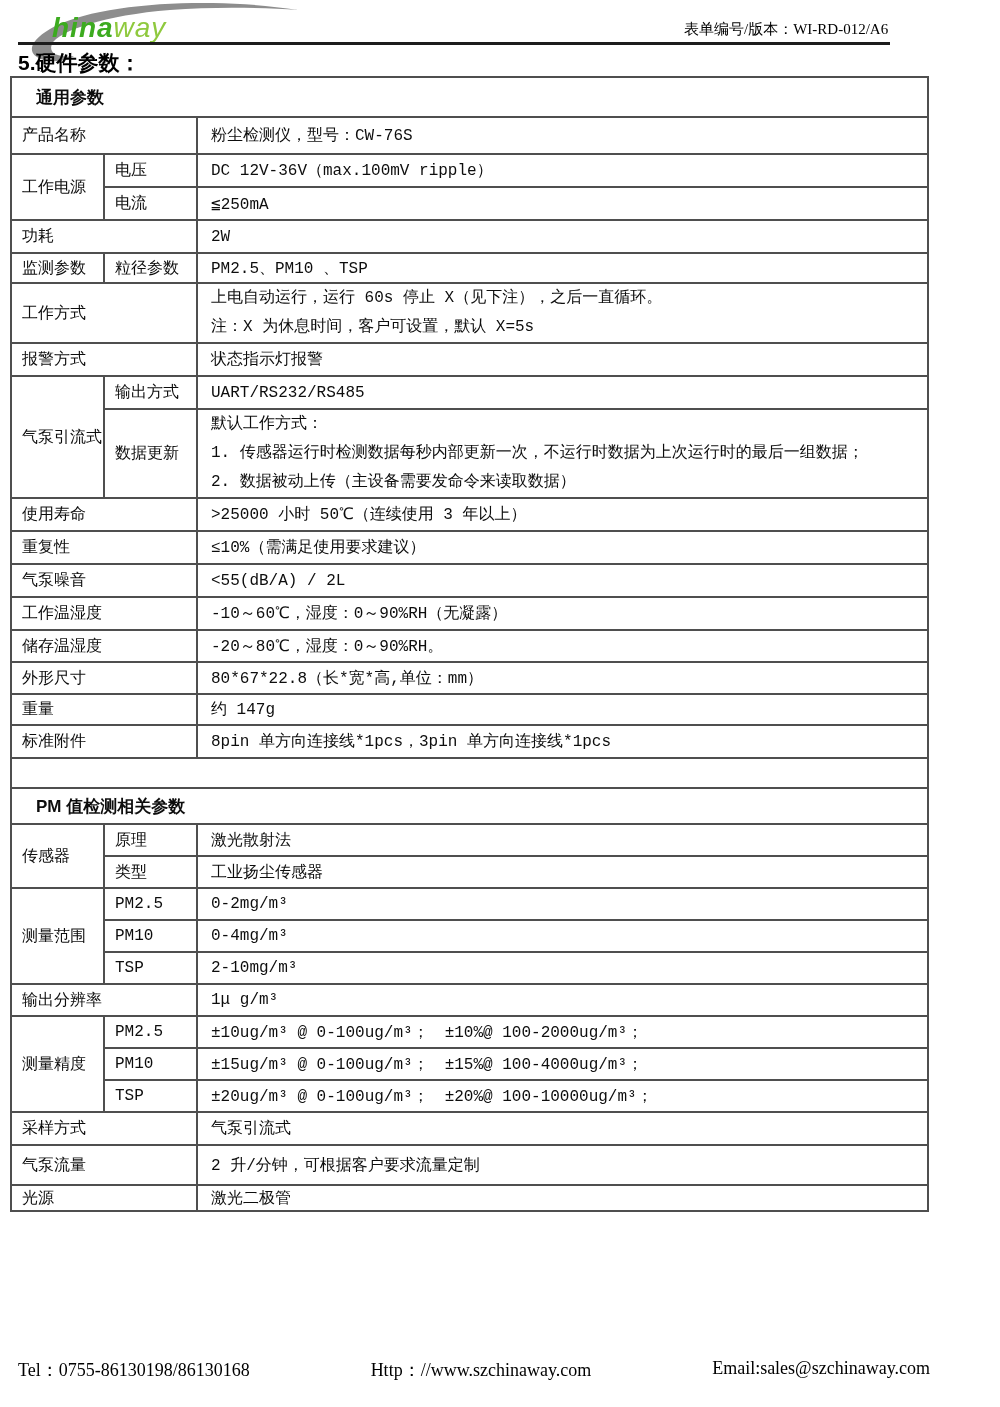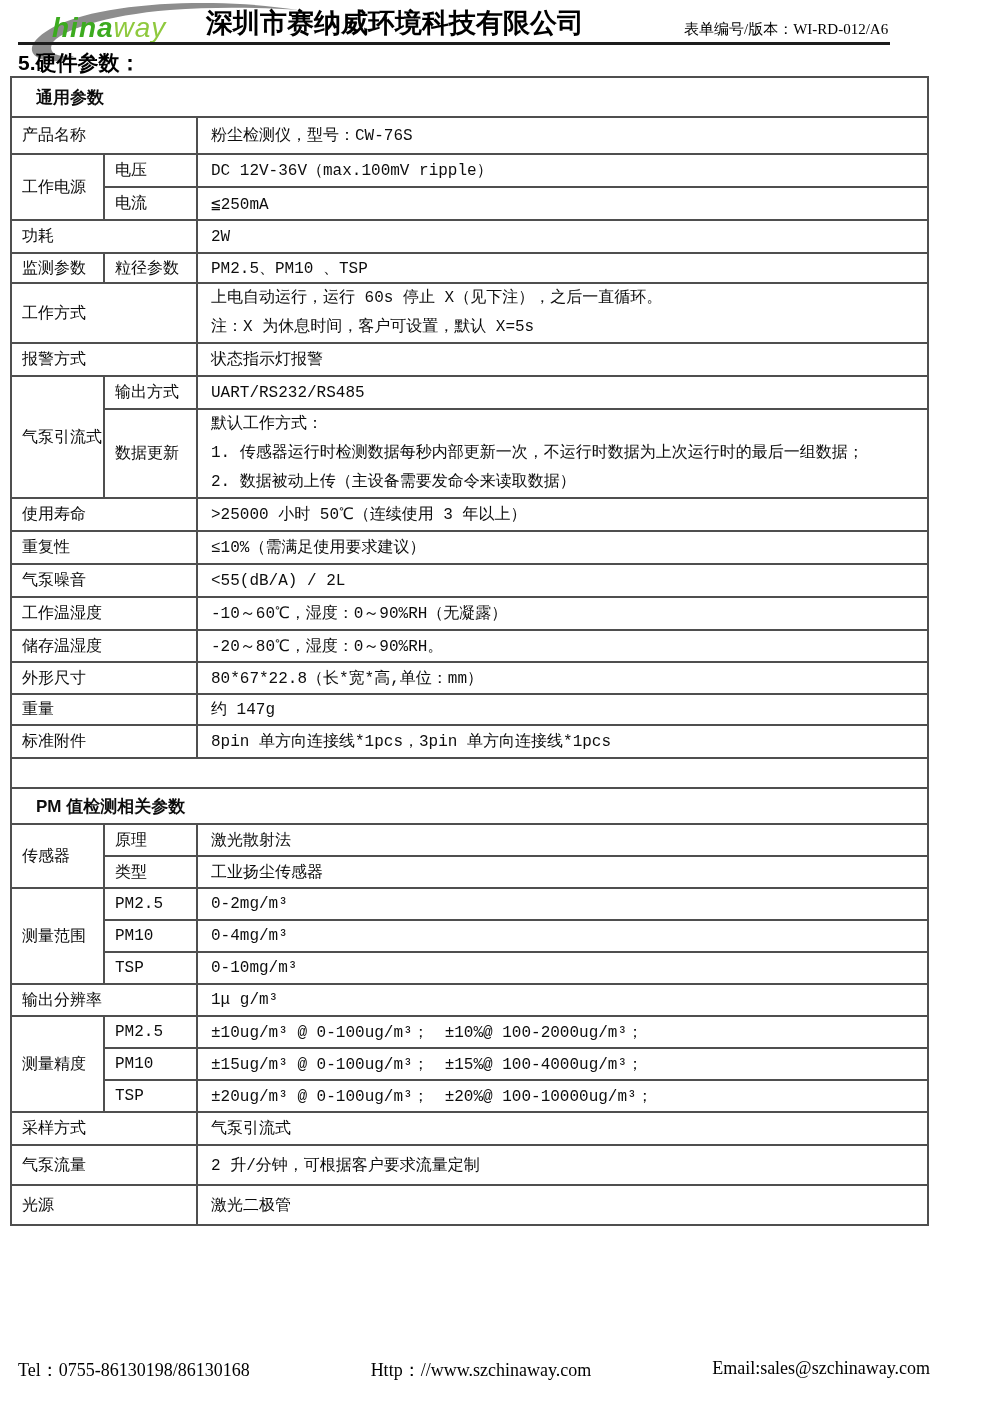--- a/index.html
+++ b/index.html
@@ -80,21 +80,20 @@
                C 46 60 58 57 64 53
                C 48 55 38 50 42 41
                C 48 28 96 12 160 7
                C 205 3.5 252 4.5 288 7 Z" fill="#8d8d8d"></path>
     </svg>
   </div>
   <div class="logo-text">
     <span class="logo-part1" style="color:#3CAB1F;">hina</span><span class="logo-part2" style="color:#8FC93E;">way</span>
   </div>
 
-  <div class="company-name">深圳市赛纳威环境科技有限公司</div>
 
   <div class="form-no">
     <span>表单编号/版本：</span><span>WI-RD-012/A6</span>
   </div>
 
   <div class="header-rule"></div>
 
   <div class="page-title">5.硬件参数：</div>
 
   <table class="spec-table">
@@ -204,21 +203,21 @@
           <td rowspan="3" class="label">测量范围</td>
           <td class="label">PM2.5</td>
           <td class="value">0-2mg/m³</td>
         </tr>
         <tr style="height: 32px;">
           <td class="label">PM10</td>
           <td class="value">0-4mg/m³</td>
         </tr>
         <tr style="height: 32px;">
           <td class="label">TSP</td>
-          <td class="value">0-10mg/m³</td>
+          <td class="value">2-10mg/m³</td>
         </tr>
         <tr style="height: 32px;">
           <td colspan="2" class="label">输出分辨率</td>
           <td class="value">1μ g/m³</td>
         </tr>
         <tr style="height: 32px;">
           <td rowspan="3" class="label">测量精度</td>
           <td class="label">PM2.5</td>
           <td class="value">±10ug/m³ @ 0-100ug/m³；　±10%@ 100-2000ug/m³；</td>
         </tr>
@@ -231,21 +230,21 @@
           <td class="value">±20ug/m³ @ 0-100ug/m³；　±20%@ 100-10000ug/m³；</td>
         </tr>
         <tr style="height: 33px;">
           <td colspan="2" class="label">采样方式</td>
           <td class="value">气泵引流式</td>
         </tr>
         <tr style="height: 40px;">
           <td colspan="2" class="label">气泵流量</td>
           <td class="value">2 升/分钟，可根据客户要求流量定制</td>
         </tr>
-        <tr style="height: 40px;">
+        <tr style="height: 26px;">
           <td colspan="2" class="label">光源</td>
           <td class="value">激光二极管</td>
         </tr>
       </tbody>
   </table>
 
   <div class="footer">
     <span>Tel：0755-86130198/86130168</span>
     <span>Http：//www.szchinaway.com</span>
     <span>Email:sales@szchinaway.com</span>

